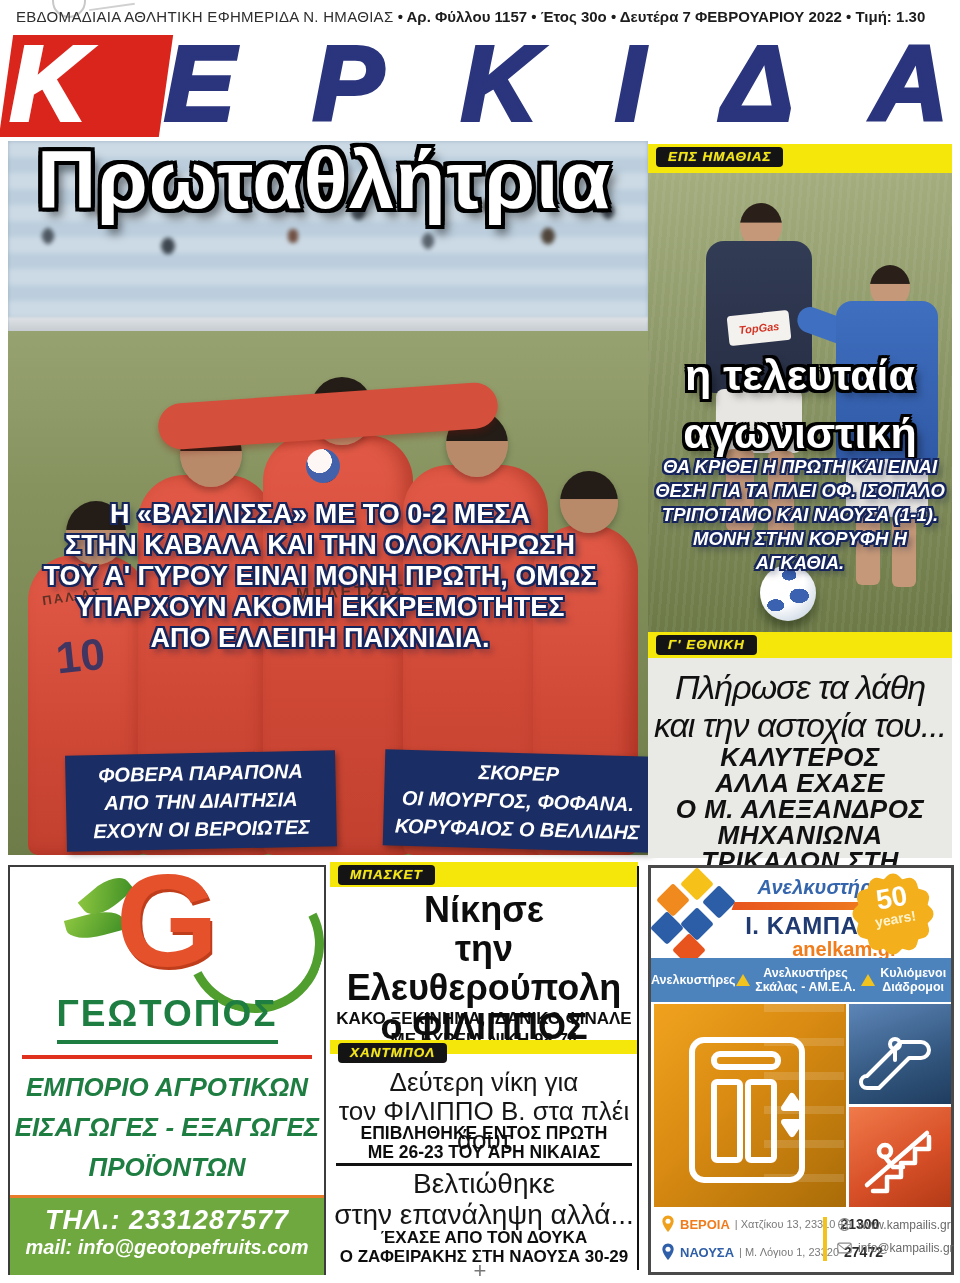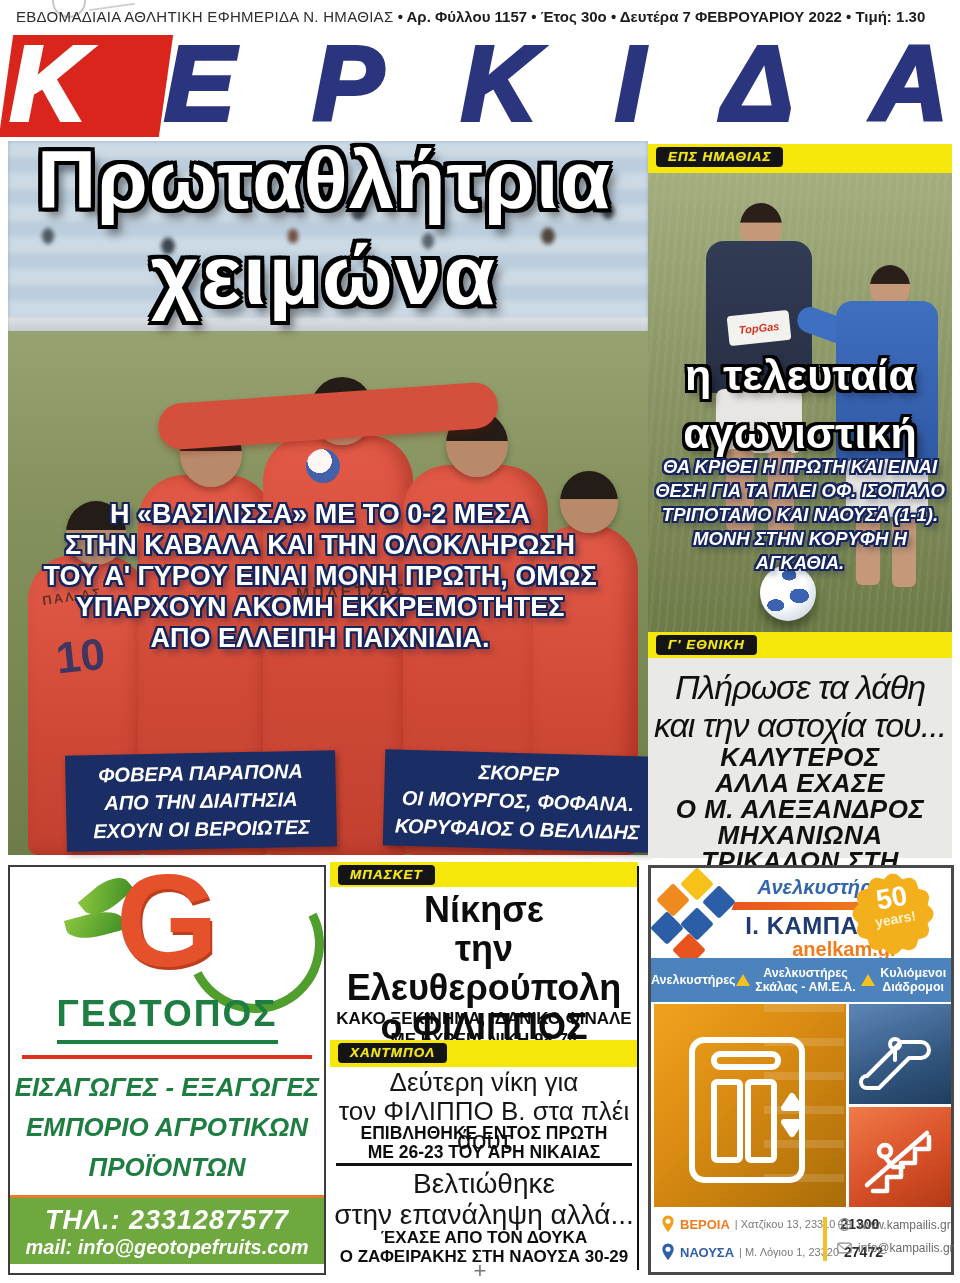--- a/index.html
+++ b/index.html
@@ -123,21 +123,21 @@
   .leaf{position:absolute;background:linear-gradient(135deg,#8cc63f,#3f8f26);border-radius:0 60% 0 60%;}
   .geo-swoosh{position:absolute;left:176px;top:8px;width:120px;height:120px;border-radius:50%;
     border:9px solid transparent;border-right-color:#4f9e2e;border-bottom-color:#4f9e2e;transform:rotate(18deg);}
   .geo-brand{position:absolute;left:0;top:126px;width:314px;text-align:center;}
   .geo-brand span{display:inline-block;font-size:37px;font-weight:bold;letter-spacing:2px;color:#1e7d41;
     border-bottom:4px solid #1e7d41;padding-bottom:5px;}
   .geo-hr-red{position:absolute;left:12px;top:188px;width:290px;height:4px;background:#e0301e;}
   .geo-lines{position:absolute;left:0;top:200px;width:314px;text-align:center;
     font-size:26px;line-height:40px;font-weight:bold;font-style:italic;color:#1e7d41;}
   .geo-hr-or{position:absolute;left:0;top:328px;width:314px;height:3px;background:#e87b2a;}
-  .geo-band{position:absolute;left:0;top:331px;width:314px;height:66px;background:#6fa83f;color:#fff;
+  .geo-band{position:absolute;left:0;top:331px;width:314px;height:77px;background:#6fa83f;color:#fff;
     text-align:center;font-style:italic;font-weight:bold;}
   .geo-phone{padding-top:7px;font-size:27px;letter-spacing:1px;}
   .geo-mail{font-size:20px;}
 
   
   .ad-kam{left:648px;top:865px;width:306px;height:410px;background:#fff;border:3px solid #4a4a4a;box-sizing:border-box;}
   .cube{position:absolute;width:24px;height:24px;transform:rotate(45deg);border-radius:3px;}
   .kam-tagline{position:absolute;left:84px;top:8px;width:180px;text-align:center;
     font-size:20px;font-weight:bold;font-style:italic;color:#3566ad;}
   .kam-ribbon{position:absolute;left:82px;top:34px;width:186px;height:8px;
@@ -213,21 +213,20 @@
       <div class="head" style="left:438px;top:80px;width:62px;height:66px;"></div>
       <div class="head" style="left:552px;top:140px;width:58px;height:62px;"></div>
       <div class="hugarm"></div>
       <div class="club-badge"></div>
       <span class="jersey-num" style="left:48px;top:300px;font-size:44px;transform:rotate(-6deg);">10</span>
       <span class="jersey-name" style="left:34px;top:258px;font-size:13px;letter-spacing:2px;transform:rotate(-8deg);">ΠΑΛ.ΑΣ</span>
       <span class="jersey-name" style="left:288px;top:252px;font-size:16px;letter-spacing:3px;transform:rotate(-2deg);">ΜΠΛΕΤΣΑΣ</span>
     </div>
   </div>
   <div class="abs lead-h1 o-black" style="top:134px;">Πρωταθλήτρια</div>
-  <div class="abs lead-h2 o-black" style="top:228px;">χειμώνα</div>
   <div class="abs lead-deck o-navy" style="top:499px;">
     <div>Η «ΒΑΣΙΛΙΣΣΑ» ΜΕ ΤΟ 0-2 ΜΕΣΑ</div>
     <div>ΣΤΗΝ ΚΑΒΑΛΑ ΚΑΙ ΤΗΝ ΟΛΟΚΛΗΡΩΣΗ</div>
     <div>ΤΟΥ Α' ΓΥΡΟΥ ΕΙΝΑΙ ΜΟΝΗ ΠΡΩΤΗ, ΟΜΩΣ</div>
     <div>ΥΠΑΡΧΟΥΝ ΑΚΟΜΗ ΕΚΚΡΕΜΟΤΗΤΕΣ</div>
     <div>ΑΠΟ ΕΛΛΕΙΠΗ ΠΑΙΧΝΙΔΙΑ.</div>
   </div>
   <div class="navy-box box-l" style="left:66px;top:753px;">
     <div>ΦΟΒΕΡΑ ΠΑΡΑΠΟΝΑ</div>
     <div>ΑΠΟ ΤΗΝ ΔΙΑΙΤΗΣΙΑ</div>
@@ -288,21 +287,21 @@
     </div>
     <div class="abs mid-h" style="top:28px;font-size:36px;line-height:39px;">
       <div>Νίκησε</div>
       <div>την Ελευθερούπολη</div>
       <div>ο ΦΙΛΙΠΠΟΣ</div>
     </div>
     <div class="abs mid-h" style="top:146px;font-size:17px;line-height:21px;">
       <div>ΚΑΚΟ ΞΕΚΙΝΗΜΑ, ΙΔΑΝΙΚΟ ΦΙΝΑΛΕ</div>
       <div>ΜΕ ΕΥΡΕΙΑ ΝΙΚΗ 98-74</div>
     </div>
-    <div class="strip" style="left:0;top:178px;width:308px;height:27px;">
+    <div class="strip" style="left:0;top:178px;width:308px;height:14px;">
       <span class="tagbadge">ΧΑΝΤΜΠΟΛ</span>
     </div>
     <div class="abs mid-reg" style="top:206px;font-size:26px;line-height:29px;">
       <div>Δεύτερη νίκη για</div>
       <div>τον ΦΙΛΙΠΠΟ Β. στα πλέι άουτ</div>
     </div>
     <div class="abs mid-h" style="top:262px;font-size:17.5px;line-height:19px;">
       <div>ΕΠΙΒΛΗΘΗΚΕ ΕΝΤΟΣ ΠΡΩΤΗ</div>
       <div>ΜΕ 26-23 ΤΟΥ ΆΡΗ ΝΙΚΑΙΑΣ</div>
     </div>
@@ -319,22 +318,22 @@
   <div class="abs vrule"></div>
 
   <div class="abs ad-geo">
     <div class="leaf" style="left:70px;top:16px;width:52px;height:26px;transform:rotate(-40deg);"></div>
     <div class="leaf" style="left:56px;top:46px;width:58px;height:24px;transform:rotate(-15deg);"></div>
     <div class="geo-swoosh"></div>
     <div class="geo-g">G</div>
     <div class="geo-brand"><span>ΓΕΩΤΟΠΟΣ</span></div>
     <div class="geo-hr-red"></div>
     <div class="geo-lines">
+      <div>ΕΜΠΟΡΙΟ ΑΓΡΟΤΙΚΩΝ</div>
       <div>ΕΙΣΑΓΩΓΕΣ - ΕΞΑΓΩΓΕΣ</div>
-      <div>ΕΜΠΟΡΙΟ ΑΓΡΟΤΙΚΩΝ</div>
       <div>ΠΡΟΪΟΝΤΩΝ</div>
     </div>
     <div class="geo-hr-or"></div>
     <div class="geo-band">
       <div class="geo-phone">ΤΗΛ.: 2331287577</div>
       <div class="geo-mail">mail: info@geotopefruits.com</div>
     </div>
   </div>
 
   <div class="abs ad-kam">

